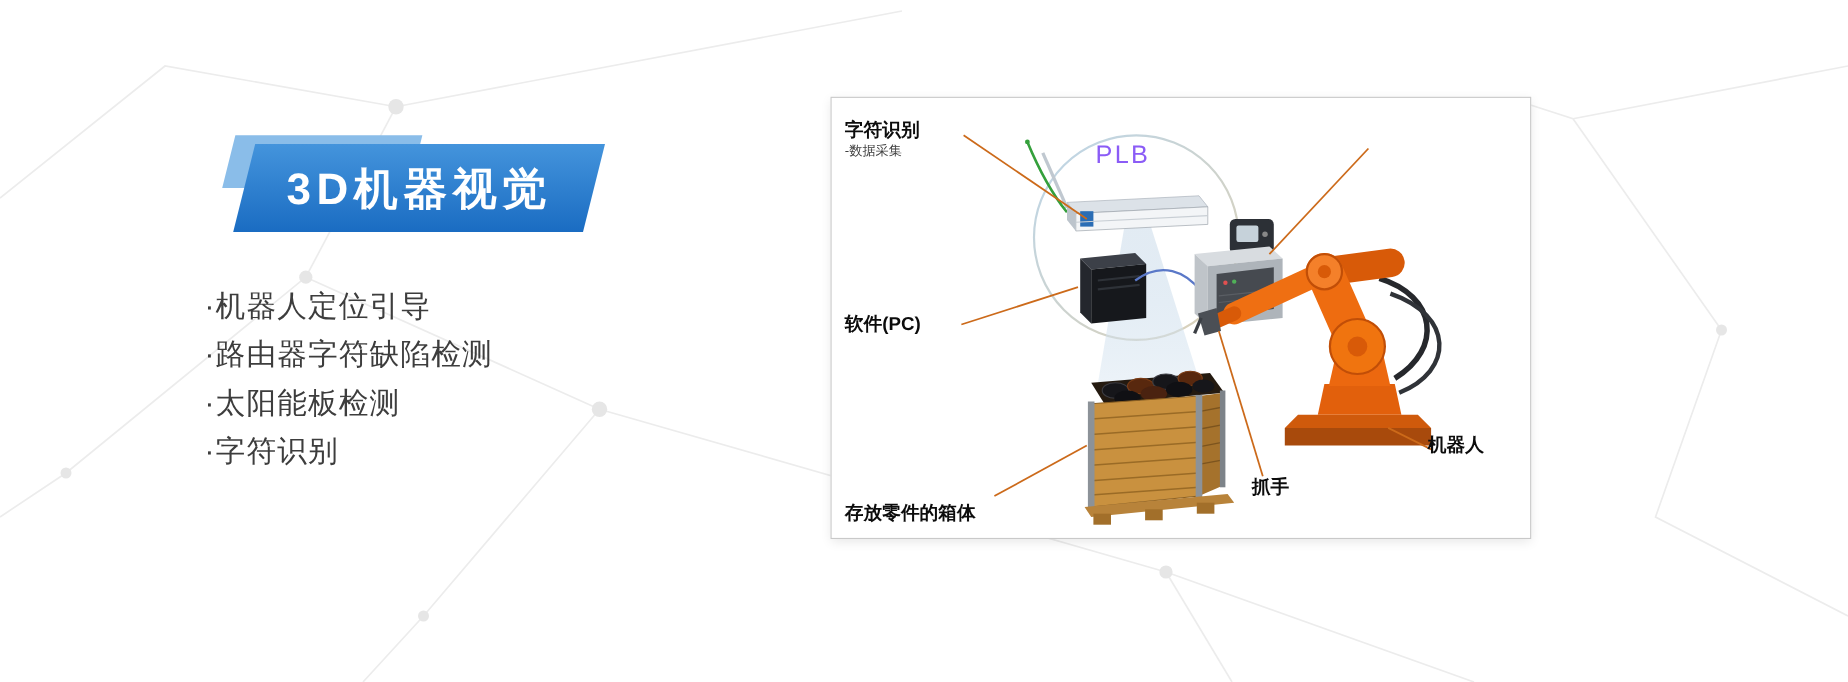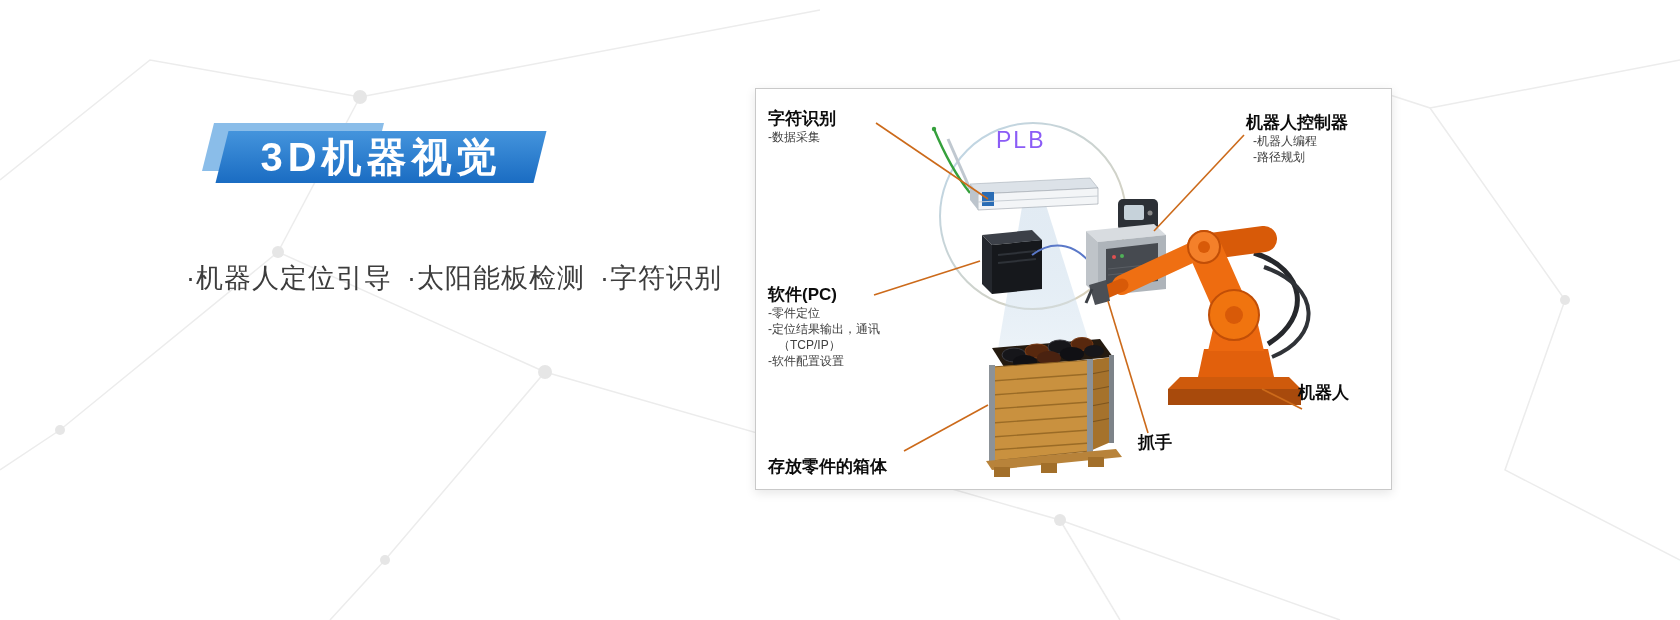--- a/index.html
+++ b/index.html
@@ -2,31 +2,31 @@
 <html><head>
 <meta charset="utf-8">
 <style>
   *{box-sizing:border-box;margin:0;padding:0}
   html,body{background:#ffffff}
   .stage{position:relative;width:1680px;height:620px;background:#fff;overflow:hidden;
          font-family:"Liberation Sans","DejaVu Sans",sans-serif}
   .bg-svg{position:absolute;left:0;top:0}
 
   
-  .banner{position:absolute;left:222px;top:131px;width:318px;height:52px}
+  .banner{position:absolute;left:222px;top:131px;width:318px;height:80px}
   .banner-glint{position:absolute;left:-14px;top:-8px;width:170px;height:48px;
                 background:#8abde9;transform:skewX(-14deg)}
   .banner-shape{position:absolute;left:0;top:0;width:100%;height:100%;
                 background:linear-gradient(180deg,#4494dc 0%,#1a6cc2 100%);
                 transform:skewX(-14deg)}
   .banner-text{position:absolute;inset:0;display:flex;align-items:center;justify-content:center;
                color:#fff;font-size:40px;font-weight:bold;letter-spacing:5px}
 
   
-  .features{position:absolute;left:186px;top:264px;display:flex;flex-direction:row;gap:15px}
+  .features{position:absolute;left:186px;top:264px;display:flex;flex-direction:column;gap:15px}
   .feature-item{font-size:27px;color:#3d3d3d;line-height:29px;letter-spacing:1px}
 
   
   .panel{position:absolute;left:755px;top:88px;width:637px;height:402px;background:#fff;
          border:1px solid #c9c9c9;box-shadow:0 3px 10px rgba(0,0,0,.10)}
   .illus{position:absolute;left:0;top:0}
   .lbl{position:absolute;color:#0c0c0c}
   .lbl .t{font-size:17px;font-weight:700;line-height:20px;white-space:nowrap}
   .lbl .s{font-size:12px;line-height:16px;font-weight:400;color:#404040;white-space:nowrap}
   .subwrap{padding-left:0}
@@ -65,20 +65,21 @@
   </svg>
 
   <div class="banner">
     <div class="banner-glint"></div>
     <div class="banner-shape"></div>
     <div class="banner-text">3D机器视觉</div>
   </div>
 
   <div class="features">
     <div class="feature-item">·机器人定位引导</div>
+    <div class="feature-item">·路由器字符缺陷检测</div>
     <div class="feature-item">·太阳能板检测</div>
     <div class="feature-item">·字符识别</div>
   </div>
 
   <div class="panel">
 
     <svg class="illus" width="635" height="400" viewBox="0 0 635 400">
       <defs>
         <linearGradient id="circGrad" x1="0" y1="0" x2="1" y2="1">
           <stop offset="0" stop-color="#bcd6ea"></stop>
@@ -196,44 +197,31 @@
 
     <div class="plb">PLB</div>
 
     <div class="lbl" style="left:12px;top:20px">
       <div class="t">字符识别</div>
       <div class="subwrap">
         <div class="s">-数据采集</div>
       </div>
     </div>
 
-    <div class="lbl" style="left:490px;top:24px">
-      <div class="t">机器人控制器</div>
-      <div class="subwrap shift">
-        <div class="s">-机器人编程</div>
-        <div class="s">-路径规划</div>
-      </div>
-    </div>
 
     <div class="lbl" style="left:12px;top:196px">
       <div class="t">软件(PC)</div>
-      <div class="subwrap">
-        <div class="s">-零件定位</div>
-        <div class="s">-定位结果输出，通讯</div>
-        <div class="s indent">（TCP/IP）</div>
-        <div class="s">-软件配置设置</div>
-      </div>
     </div>
 
     <div class="lbl" style="left:12px;top:368px">
       <div class="t">存放零件的箱体</div>
     </div>
 
     <div class="lbl" style="left:382px;top:344px">
       <div class="t">抓手</div>
     </div>
 
-    <div class="lbl" style="left:542px;top:294px">
+    <div class="lbl" style="left:542px;top:306px">
       <div class="t">机器人</div>
     </div>
 
   </div>
 </div>
 
 </body></html>

